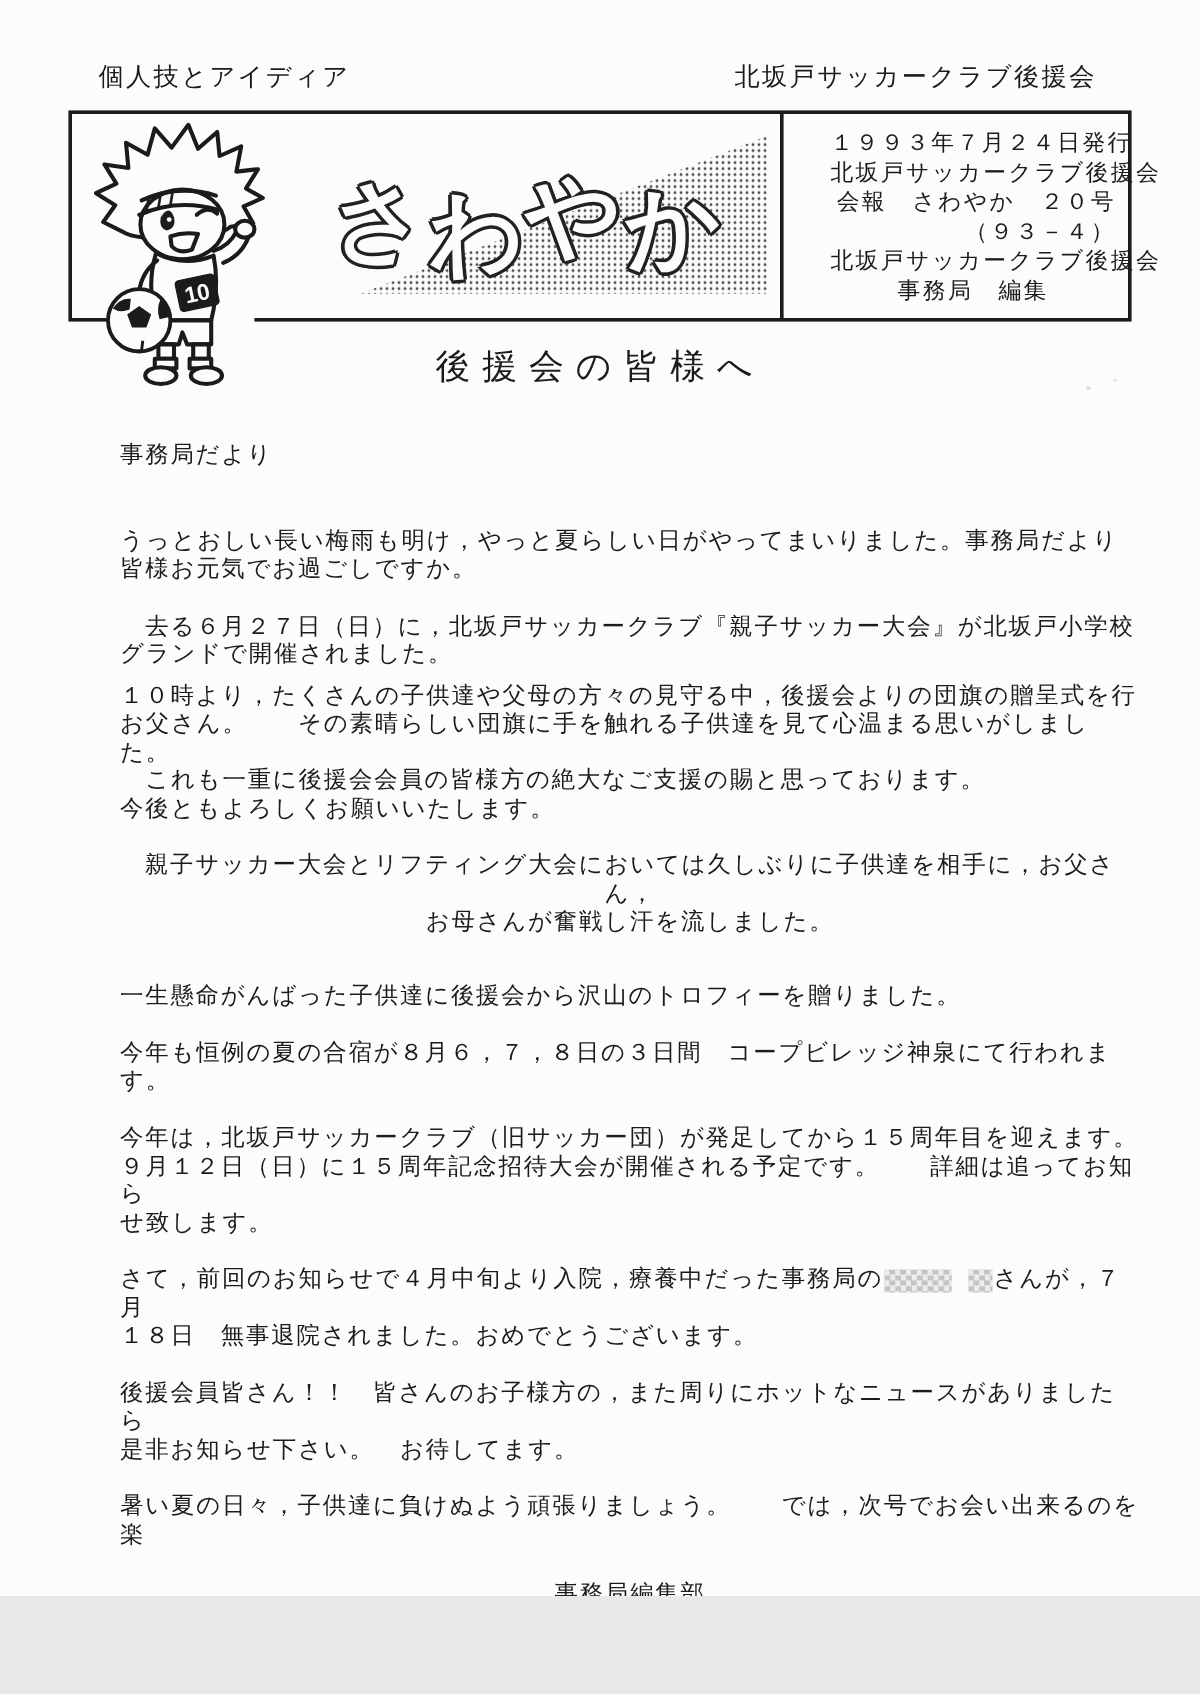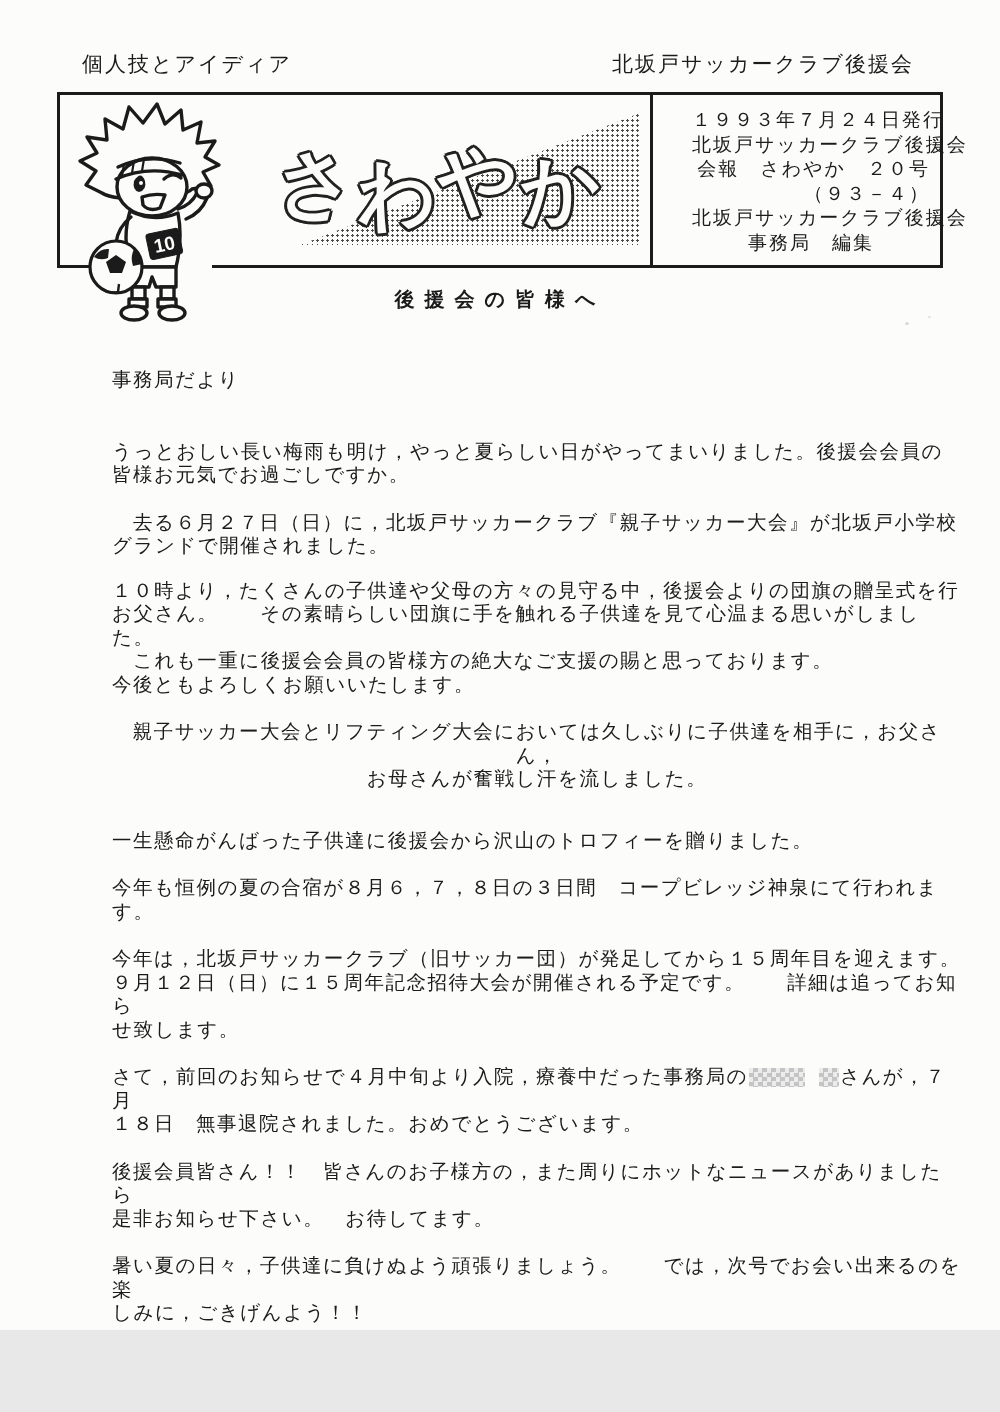--- a/index.html
+++ b/index.html
@@ -48,30 +48,30 @@
     padding:13px 8px 0 8px;
     font-size:19px; line-height:24.5px; letter-spacing:2px; white-space:pre;
   }
   .info-line.align-center{text-align:center;margin-left:29px;}
   .info-line.align-right{text-align:right;}
   
   .mascot{position:absolute; left:12px; top:4px; width:170px; height:230px; z-index:3; overflow:visible;}
   
   .doc-title{
     position:absolute; left:0; top:286px; width:1000px;
-    text-align:center; font-size:20px; font-weight:700; letter-spacing:10px; white-space:pre;
+    text-align:center; font-size:29px; font-weight:400; letter-spacing:10px; white-space:pre;
   }
   
   .body-text{
-    position:absolute; left:112px; top:368px; width:850px;
+    position:absolute; left:100px; top:368px; width:850px;
     font-size:19.5px; line-height:23.5px; letter-spacing:1.5px;
   }
   .body-heading{margin:0 0 48px 0;}
   .paragraph{margin:0 0 24px 0;}
-  .paragraph.gap-small{margin-bottom:21px;}
+  .paragraph.gap-small{margin-bottom:11px;}
   .paragraph.gap-large{margin-bottom:38px;text-align:center;}
   .paragraph.gap-end{margin-bottom:26px;}
   .line{white-space:pre-wrap;}
   .signature{text-align:center; padding-right:0px;}
   
   .redacted{
     display:inline-block; height:19px; vertical-align:text-bottom; margin:0 1px;
     background:
       repeating-conic-gradient(#c2c2c2 0% 25%, #ececec 0% 50%) 0 0/9px 9px,
       #dcdcdc;
@@ -158,21 +158,21 @@
       </g>
     </svg>
   </div>
 
   <div class="doc-title">後援会の皆様へ</div>
 
   <div class="body-text">
     <div class="body-heading line">事務局だより</div>
     <div>
         <div class="paragraph">
-          <div class="line">うっとおしい長い梅雨も明け，やっと夏らしい日がやってまいりました。後援会会員の</div>
+          <div class="line">うっとおしい長い梅雨も明け，やっと夏らしい日がやってまいりました。事務局だより</div>
           <div class="line">皆様お元気でお過ごしですか。</div>
         </div>
         <div class="paragraph gap-small">
           <div class="line">　去る６月２７日（日）に，北坂戸サッカークラブ『親子サッカー大会』が北坂戸小学校</div>
           <div class="line">グランドで開催されました。</div>
         </div>
         <div class="paragraph">
           <div class="line">１０時より，たくさんの子供達や父母の方々の見守る中，後援会よりの団旗の贈呈式を行</div>
           <div class="line">お父さん。　　その素晴らしい団旗に手を触れる子供達を見て心温まる思いがしました。</div>
           <div class="line">　これも一重に後援会会員の皆様方の絶大なご支援の賜と思っております。</div>
@@ -196,21 +196,20 @@
         <div class="paragraph">
           <div class="line">さて，前回のお知らせで４月中旬より入院，療養中だった事務局の<span class="redacted wide"></span><span class="redacted narrow"></span>さんが，７月</div>
           <div class="line">１８日　無事退院されました。おめでとうございます。</div>
         </div>
         <div class="paragraph">
           <div class="line">後援会員皆さん！！　皆さんのお子様方の，また周りにホットなニュースがありましたら</div>
           <div class="line">是非お知らせ下さい。　お待してます。</div>
         </div>
         <div class="paragraph gap-end">
           <div class="line">暑い夏の日々，子供達に負けぬよう頑張りましょう。　　では，次号でお会い出来るのを楽</div>
-          <div class="line">しみに，ごきげんよう！！</div>
         </div>
       </div>
     <div class="signature line">事務局編集部</div>
   </div>
 
   <div class="speck" style="left:905px;top:322px;width:4px;height:3px;opacity:.35;"></div>
   <div class="speck" style="left:928px;top:316px;width:3px;height:2px;opacity:.3;"></div>
   <div class="speck" style="left:520px;top:1384px;width:3px;height:3px;opacity:.3;"></div>
   <div class="speck" style="left:395px;top:1402px;width:2px;height:4px;opacity:.25;"></div>
 

